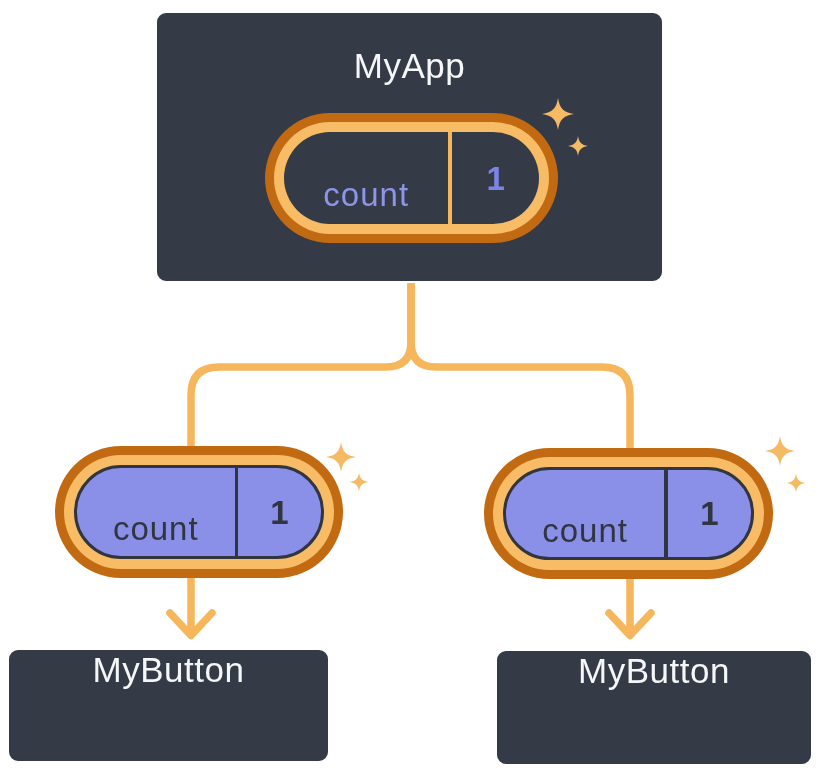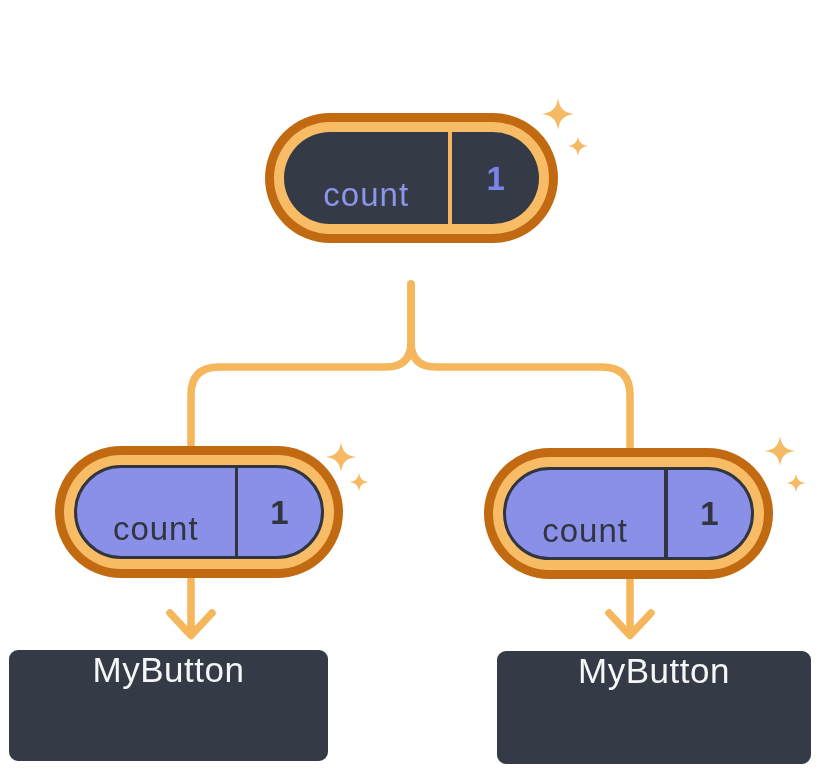--- a/index.html
+++ b/index.html
@@ -69,20 +69,23 @@
 
   <svg class="layer layer-connectors" viewBox="0 0 820 770">
     <g fill="none" stroke="#F5B65C" stroke-width="7.5" stroke-linecap="round" stroke-linejoin="round">
       <path d="M411,284 L411,342 Q411,367 386,367 L219,367 Q191,367 191,395 L191,448"></path>
       <path d="M411,284 L411,342 Q411,367 436,367 L602,367 Q630,367 630,395 L630,450"></path>
       <path d="M191,576 L191,633 M170,613 L191,635.5 L212,613"></path>
       <path d="M630,577 L630,633 M609,613 L630,635.5 L651,613"></path>
     </g>
   </svg>
 
+  <div class="card card-root">
+    <div class="card-title">MyApp</div>
+  </div>
 
   <div class="pill pill-root pill--root">
     <div class="pill-ring">
       <div class="pill-inner">
         <div class="pill-cell pill-label">count</div>
         <div class="pill-divider"></div>
         <div class="pill-cell pill-value">1</div>
       </div>
     </div>
   </div>

